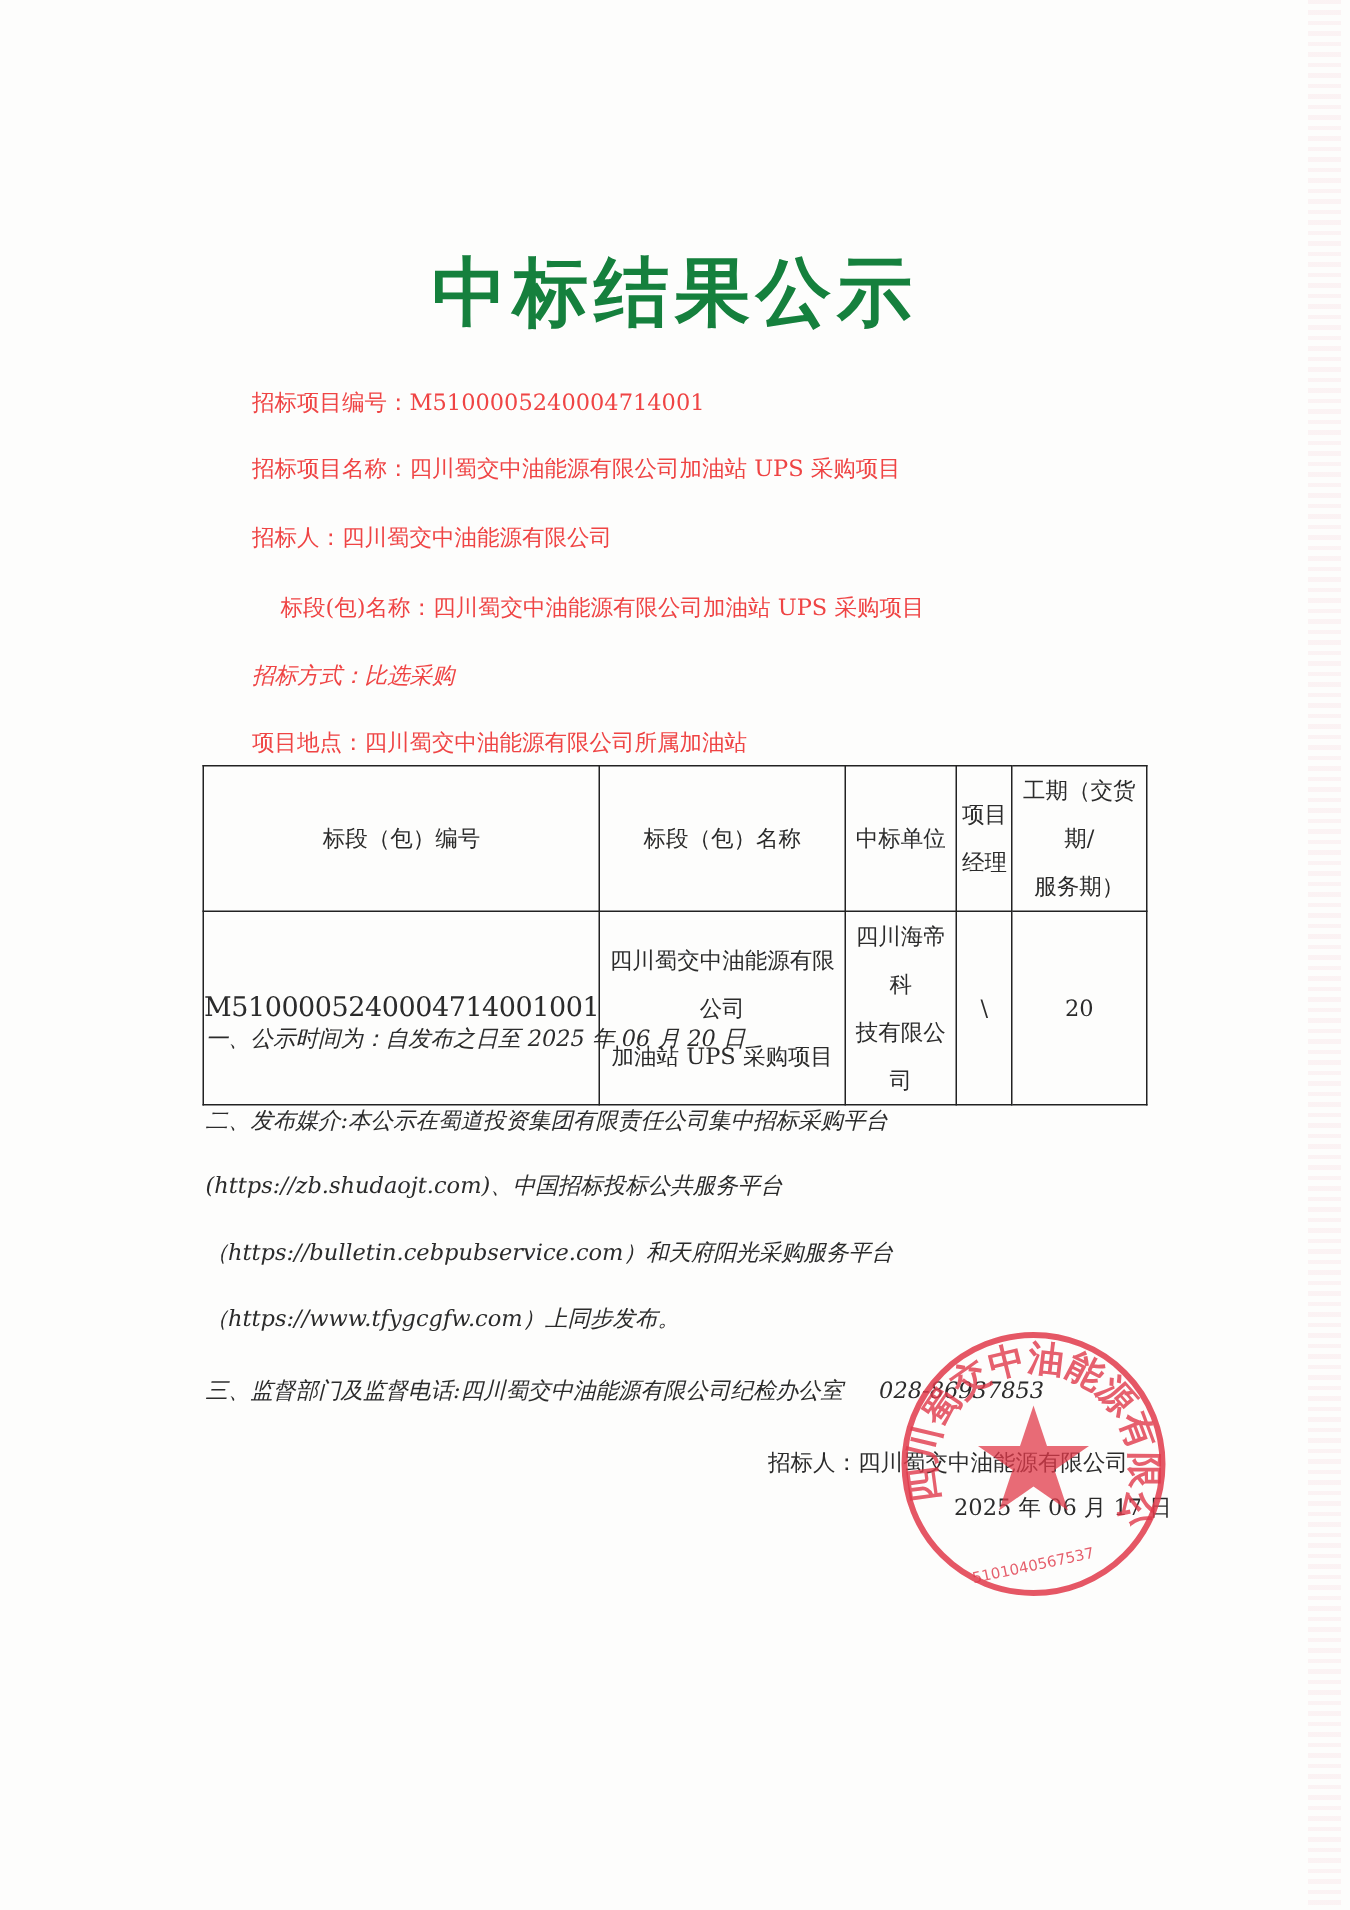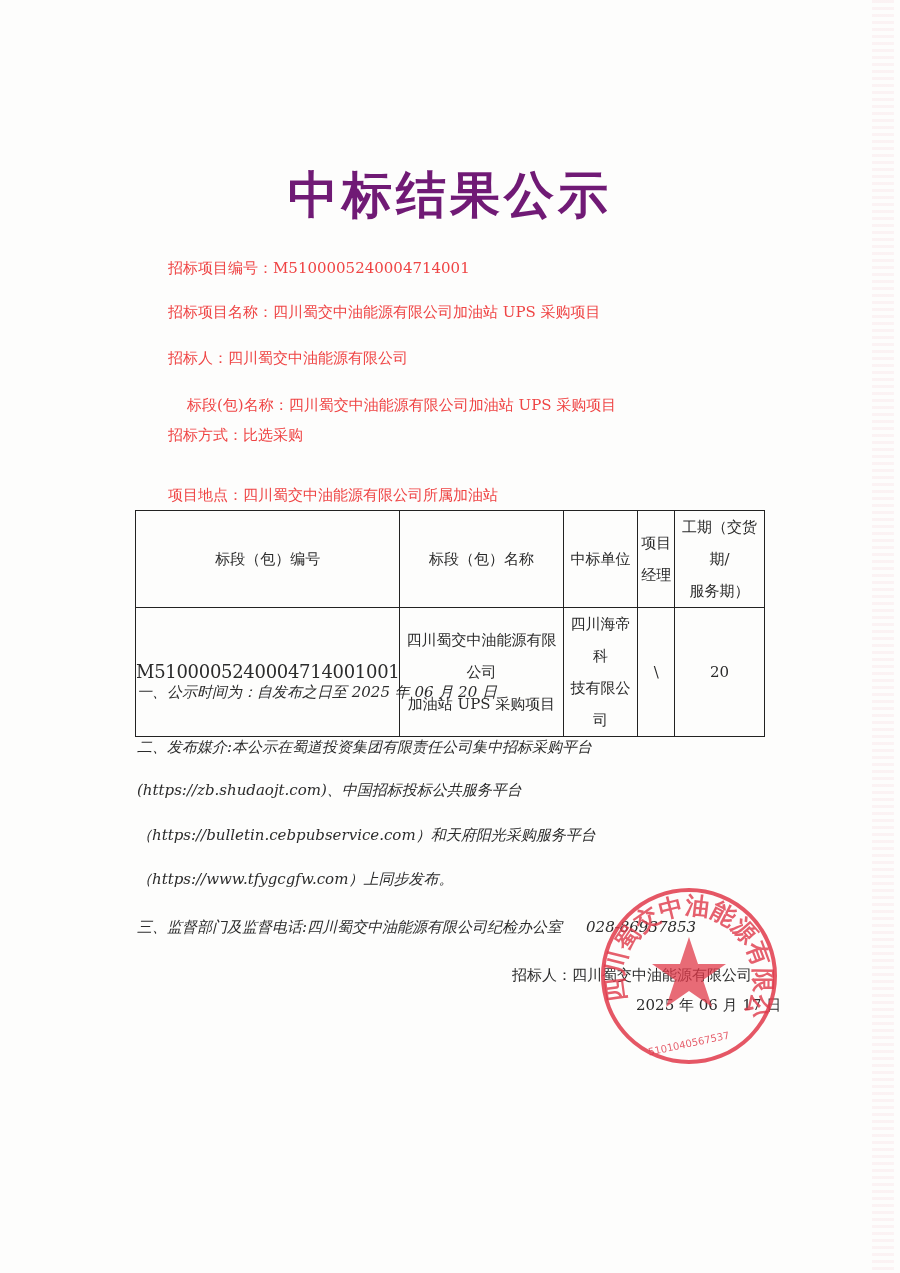--- a/index.html
+++ b/index.html
@@ -9,21 +9,21 @@
     font-family: "DejaVu Serif", "Liberation Serif", serif;
     color: #2a2a2a;
   }
   .edge-strip {
     position: absolute; left: 872px; top: 0; width: 22px; height: 1273px;
     background: repeating-linear-gradient(180deg, rgba(235,150,170,0.10) 0 3px, rgba(255,255,255,0) 3px 7px);
   }
   .title {
     position: absolute; left: 0; width: 900px; top: 162px; text-align: center;
     font-family: "DejaVu Sans", "Liberation Sans", sans-serif;
-    font-size: 50px; font-weight: bold; letter-spacing: 4px; color: #701a75;
+    font-size: 50px; font-weight: bold; letter-spacing: 4px; color: #15803d;
   }
   .field {
     position: absolute; left: 168px; font-size: 15px; white-space: nowrap; color: #ef4444;
   }
   table.result {
     position: absolute; left: 135px; top: 510px; width: 630px;
     border-collapse: collapse; font-size: 15px; color: #2b2b2b;
   }
   table.result td, table.result th {
     border: 1.6px solid #222; text-align: center; vertical-align: middle;
@@ -53,21 +53,21 @@
 </div>
 <div class="field" style="top:303px;">
   <span>招标项目名称：</span><span>四川蜀交中油能源有限公司加油站 UPS 采购项目</span>
 </div>
 <div class="field" style="top:349px;">
   <span>招标人：</span><span>四川蜀交中油能源有限公司</span>
 </div>
 <div class="field" style="top:396px;margin-left:19px;">
   <span>标段(包)名称：</span><span>四川蜀交中油能源有限公司加油站 UPS 采购项目</span>
 </div>
-<div class="field" style="top:426px;">
+<div class="field" style="top:441px;font-style:italic;">
   <span>招标方式：</span><span>比选采购</span>
 </div>
 <div class="field" style="top:486px;">
   <span>项目地点：</span><span>四川蜀交中油能源有限公司所属加油站</span>
 </div>
 
 <table class="result">
   <colgroup>
     <col style="width:187px">
       <col style="width:199px">

